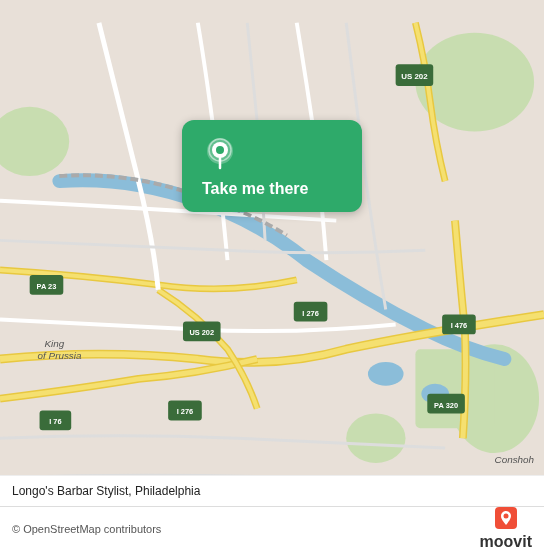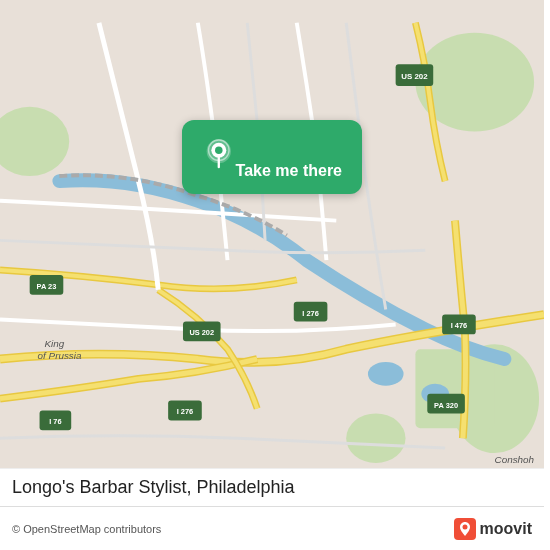--- a/index.html
+++ b/index.html
@@ -47,41 +47,42 @@
 
     #attribution {
       font-size: 11px;
       color: #555;
     }
 
     #moovit-logo {
       display: flex;
       align-items: center;
       gap: 4px;
+      flex-direction: column;
     }
 
     #moovit-text {
       font-size: 16px;
       font-weight: bold;
       color: #333;
     }
 
     
     #action-card {
       position: absolute;
       top: 120px;
       left: 50%;
       transform: translateX(-50%);
       background: #2eaa6a;
       border-radius: 12px;
       width: 180px;
       padding: 16px 20px 14px;
       display: flex;
-      flex-direction: row;
-      align-items: flex-end;
+      flex-direction: column;
+      align-items: flex-start;
       z-index: 10;
       cursor: pointer;
       box-shadow: 0 2px 8px rgba(0,0,0,0.25);
     }
 
     #action-card-icon {
       width: 36px;
       height: 36px;
       margin-bottom: 8px;
     }
@@ -94,21 +95,21 @@
     }
 
     
     #location-name {
       position: absolute;
       bottom: 44px;
       left: 0;
       right: 0;
       background: white;
       padding: 8px 12px;
-      font-size: 18px;
+      font-size: 12px;
       font-weight: 500;
       color: #222;
       border-top: 1px solid #eee;
       z-index: 10;
     }
   </style>
 </head>
 <body>
 
 <div id="map-container">

